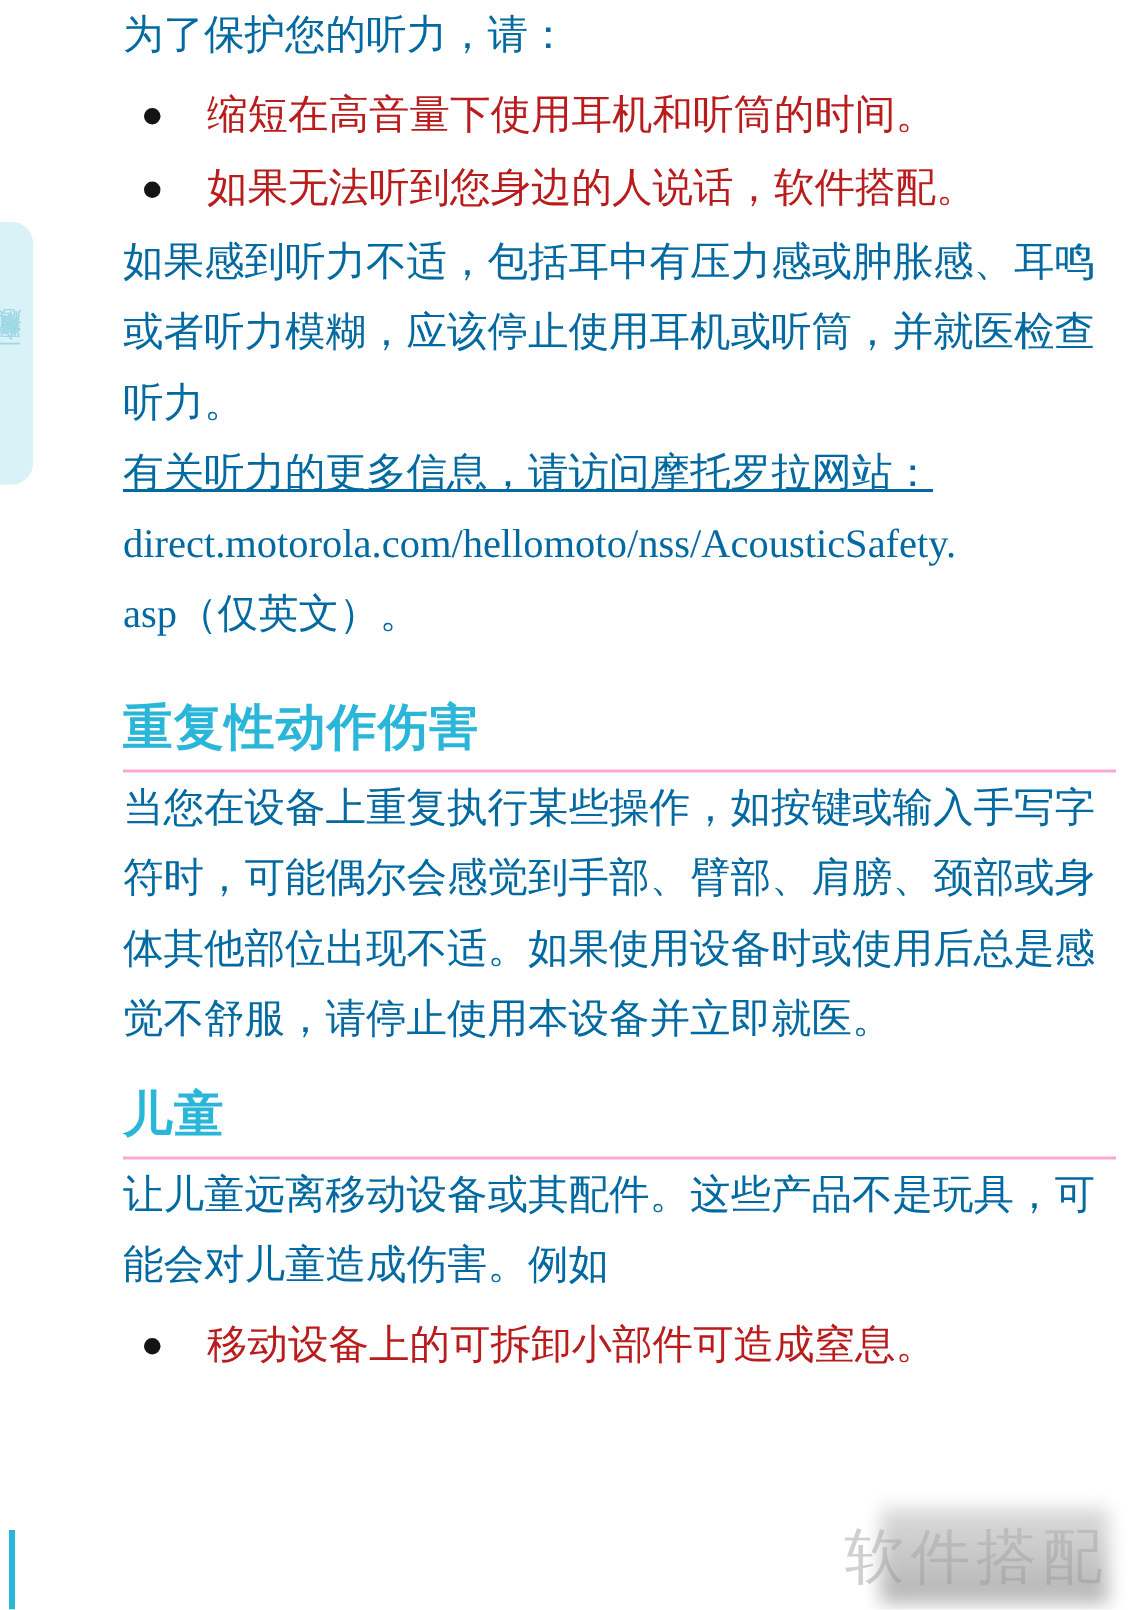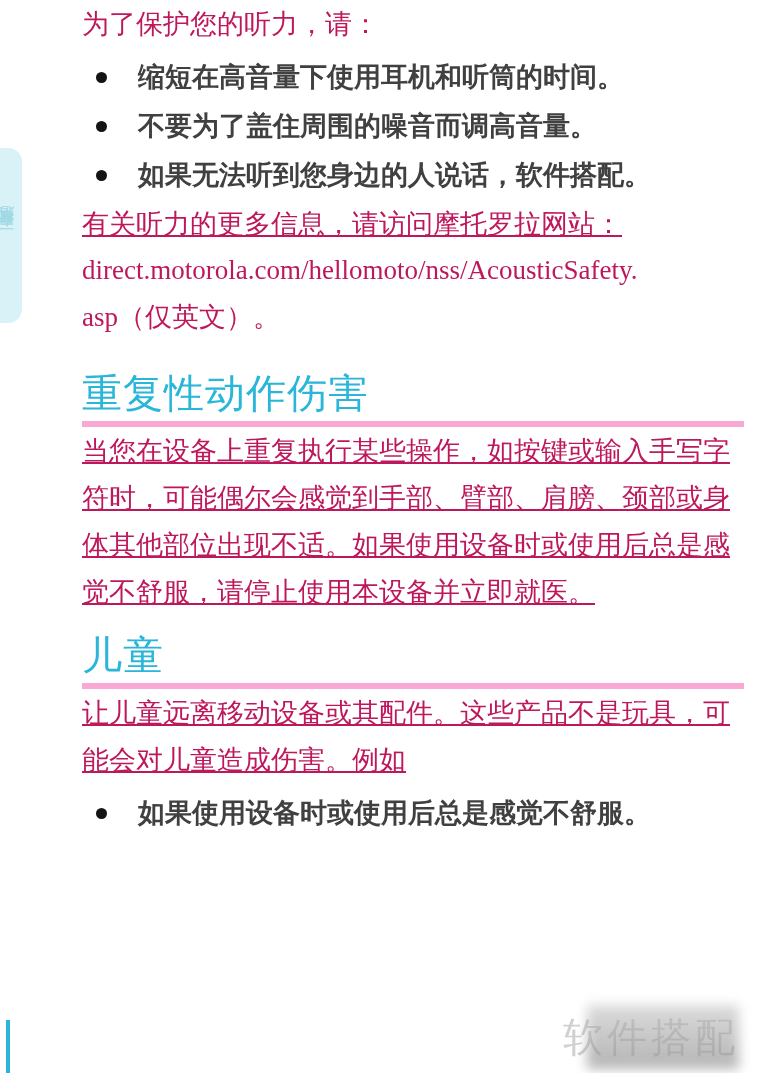--- a/index.html
+++ b/index.html
@@ -60,41 +60,40 @@
     position: absolute;
     left: 82px;
     top: 0;
     width: 662px;
   }
 
   p.body-text {
     margin: 0;
     font-size: 27px;
     line-height: 47px;
-    color: #be185d;
+    color: #0369a1;
     letter-spacing: 0px;
   }
 
   .first-line {
     margin-top: -6px;
   }
 
   ul.bullets {
     list-style: none;
     margin: 6px 0 0 0;
     padding: 0;
   }
   ul.bullets li {
     position: relative;
     padding-left: 56px;
     font-size: 27px;
     line-height: 47px;
-    color: #404040;
+    color: #b91c1c;
     margin-bottom: 2px;
-    font-weight: bold;
   }
   ul.bullets li .bullet-dot {
     position: absolute;
     left: 14px;
     top: 19px;
     width: 11px;
     height: 11px;
     border-radius: 50%;
     background: #141414;
   }
@@ -105,36 +104,35 @@
   }
 
   .url-text {
     font-family: Liberation Serif, serif;
     font-size: 27px;
     line-height: 46px;
   }
 
   h2.section-title {
     margin: 30px 0 0 0;
-    font-size: 40px;
+    font-size: 33px;
     line-height: 44px;
-    font-weight: normal;
+    font-weight: bold;
     color: #29b6d8;
     padding-bottom: 6px;
-    border-bottom: 6px solid #f9a8d4;
+    border-bottom: 2px solid #f9a8d4;
     letter-spacing: 1px;
   }
 
   h2.section-title.second {
     margin-top: 18px;
   }
 
   .after-title {
     margin-top: 18px;
-    text-decoration: underline;
   }
 
   
   .watermark {
     position: absolute;
     right: 18px;
     bottom: 8px;
     font-size: 40px;
     color: rgba(150,150,150,0.45);
     letter-spacing: 4px;
@@ -166,44 +164,41 @@
 
     <p class="body-text first-line">为了保护您的听力，请：</p>
 
     <ul class="bullets">
       <li>
         <span class="bullet-dot"></span>
         <span>缩短在高音量下使用耳机和听筒的时间。</span>
       </li>
       <li>
         <span class="bullet-dot"></span>
-        <span>不要为了盖住周围的噪音而调高音量。</span>
-      </li>
-      <li>
-        <span class="bullet-dot"></span>
         <span>如果无法听到您身边的人说话，软件搭配。</span>
       </li>
     </ul>
 
+    <p class="body-text">如果感到听力不适，包括耳中有压力感或肿胀感、耳鸣或者听力模糊，应该停止使用耳机或听筒，并就医检查听力。</p>
 
     <p class="body-text para-gap">有关听力的更多信息，请访问摩托罗拉网站：</p>
 
     <p class="body-text url-text">direct.motorola.com/hellomoto/nss/AcousticSafety.</p>
     <p class="body-text url-text">asp（仅英文）。</p>
 
     <h2 class="section-title">重复性动作伤害</h2>
     <p class="body-text after-title">当您在设备上重复执行某些操作，如按键或输入手写字符时，可能偶尔会感觉到手部、臂部、肩膀、颈部或身体其他部位出现不适。如果使用设备时或使用后总是感觉不舒服，请停止使用本设备并立即就医。</p>
 
     <h2 class="section-title second">儿童</h2>
     <p class="body-text after-title">让儿童远离移动设备或其配件。这些产品不是玩具，可能会对儿童造成伤害。例如</p>
 
     <ul class="bullets">
       <li>
         <span class="bullet-dot"></span>
-        <span>如果使用设备时或使用后总是感觉不舒服。</span>
+        <span>移动设备上的可拆卸小部件可造成窒息。</span>
       </li>
     </ul>
 
   </div>
 
   <div class="watermark">软件搭配</div>
   <div class="watermark-blur"></div>
 
 </div>
 

